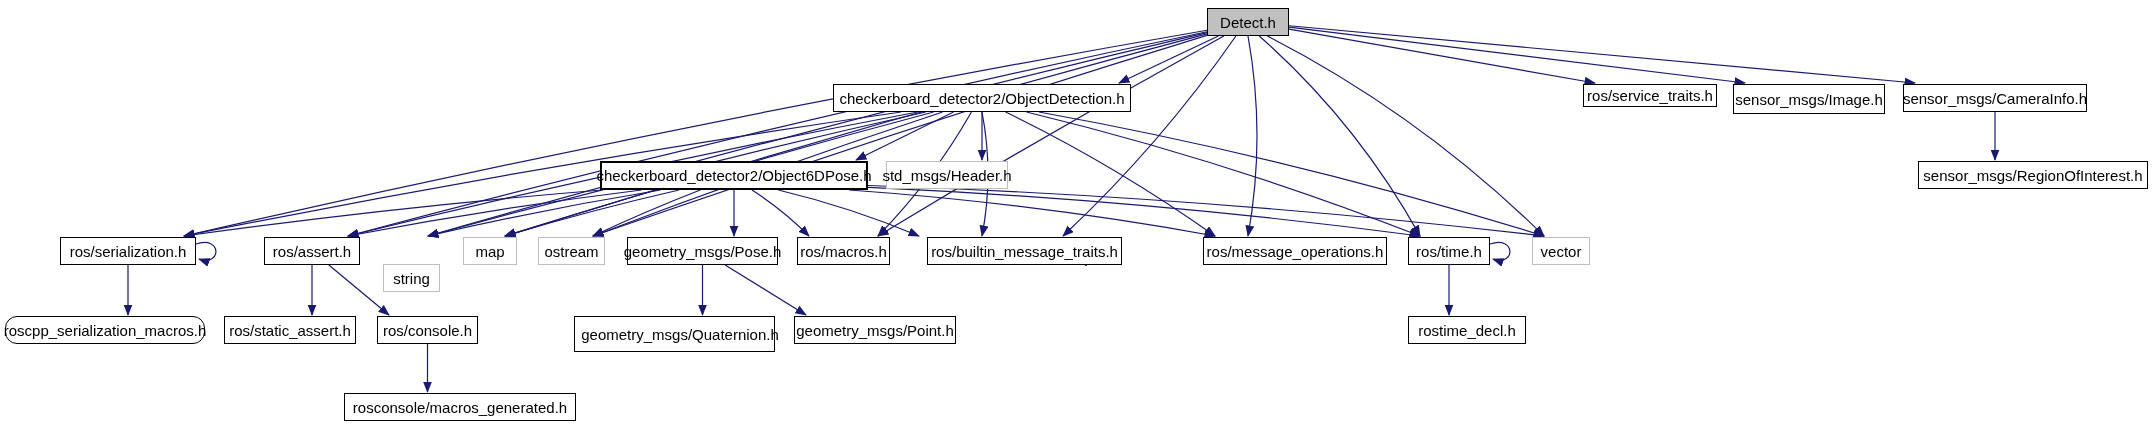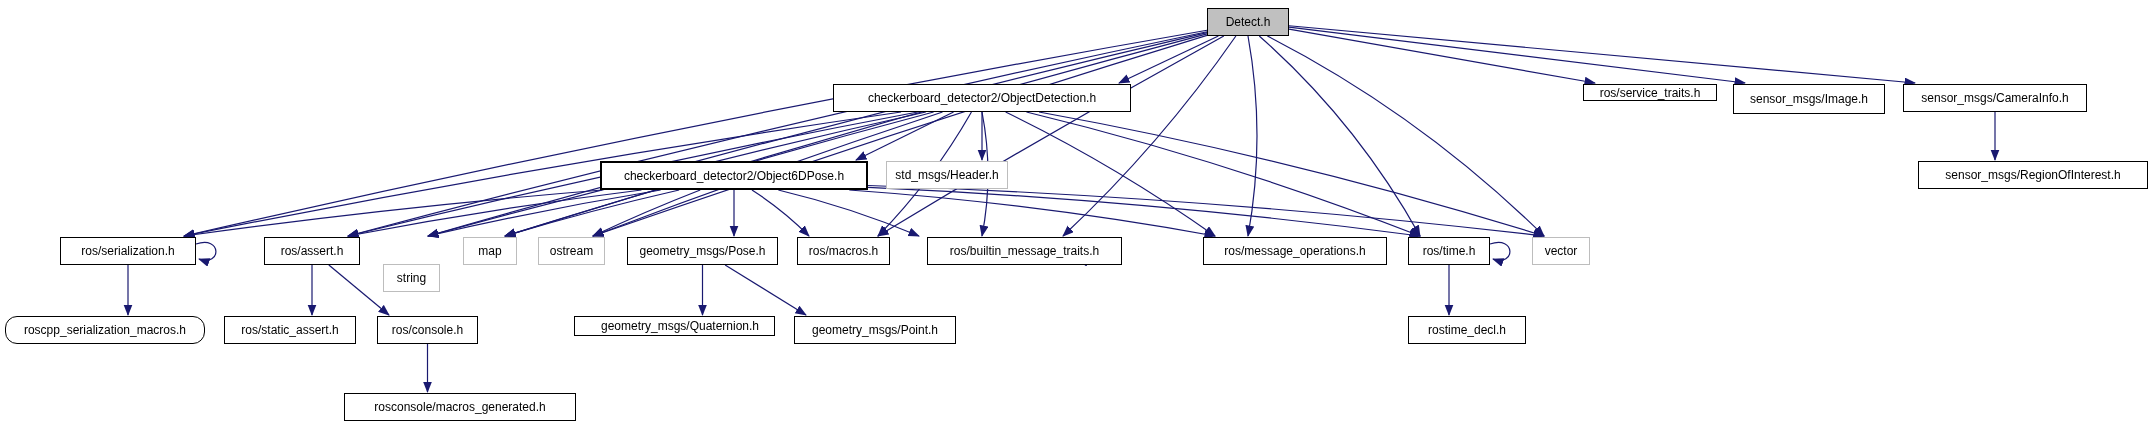--- a/index.html
+++ b/index.html
@@ -15,21 +15,21 @@
     position: absolute;
     left: 0; top: 0;
     width: 2152px; height: 427px;
   }
   .node {
     position: absolute;
     box-sizing: border-box;
     background: #ffffff;
     border: 1px solid #000000;
     color: #000000;
-    font-size: 12px;
+    font-size: 15px;
     display: flex;
     align-items: center;
     justify-content: center;
     white-space: nowrap;
     padding: 0 5px;
     cursor: pointer;
   }
   .node.main { background: #c0c0c0; cursor: default; }
   .node.bold { border-width: 2px; }
   .node.ext  { border-color: #bdbdbd; cursor: default; }
@@ -89,38 +89,38 @@
       <path d="M 312 265 L 312 315" fill="none" stroke="#191970" stroke-width="1.2" marker-end="url(#arrow)"></path>
       <path d="M 328.84375 265 L 389 315" fill="none" stroke="#191970" stroke-width="1.2" marker-end="url(#arrow)"></path>
       <path d="M 427.5 344 L 427.5 392" fill="none" stroke="#191970" stroke-width="1.2" marker-end="url(#arrow)"></path>
       <path d="M 1075 244 C 1101 235 1101 267 1078 259" fill="none" stroke="#191970" stroke-width="1.2" marker-end="url(#arrow)"></path>
       <path d="M 1449 265 L 1449 315" fill="none" stroke="#191970" stroke-width="1.2" marker-end="url(#arrow)"></path>
       <path d="M 1490 244 C 1516 235 1516 267 1493 259" fill="none" stroke="#191970" stroke-width="1.2" marker-end="url(#arrow)"></path>
     </svg>
   <div id="node-layer">
       <div class="node main" style="left: 1207px; top: 8px; width: 82px; height: 28px;">Detect.h</div>
       <div class="node doc" style="left: 833px; top: 84px; width: 298px; height: 28px;">checkerboard_detector2/ObjectDetection.h</div>
-      <div class="node doc" style="left: 1583px; top: 84px; width: 134px; height: 17px;">ros/service_traits.h</div>
+      <div class="node doc" style="left: 1583px; top: 84px; width: 134px; height: 23px;">ros/service_traits.h</div>
       <div class="node doc" style="left: 1733px; top: 84px; width: 152px; height: 30px;">sensor_msgs/Image.h</div>
       <div class="node doc" style="left: 1903px; top: 84px; width: 184px; height: 28px;">sensor_msgs/CameraInfo.h</div>
       <div class="node doc" style="left: 1918px; top: 161px; width: 230px; height: 28px;">sensor_msgs/RegionOfInterest.h</div>
       <div class="node bold" style="left: 600px; top: 161px; width: 268px; height: 29px;">checkerboard_detector2/Object6DPose.h</div>
       <div class="node ext" style="left: 886px; top: 161px; width: 122px; height: 28px;">std_msgs/Header.h</div>
       <div class="node doc" style="left: 60px; top: 237px; width: 136px; height: 28px;">ros/serialization.h</div>
       <div class="node doc" style="left: 264px; top: 237px; width: 96px; height: 28px;">ros/assert.h</div>
       <div class="node ext" style="left: 383px; top: 237px; width: 57px; height: 28px; margin-top: 27px;">string</div>
       <div class="node ext" style="left: 463px; top: 237px; width: 54px; height: 28px;">map</div>
       <div class="node ext" style="left: 538px; top: 237px; width: 67px; height: 28px;">ostream</div>
       <div class="node doc" style="left: 627px; top: 237px; width: 151px; height: 28px;">geometry_msgs/Pose.h</div>
       <div class="node doc" style="left: 797px; top: 237px; width: 93px; height: 28px;">ros/macros.h</div>
       <div class="node doc" style="left: 907px; top: 237px; width: 195px; height: 28px; margin-left: 20px;">ros/builtin_message_traits.h</div>
       <div class="node doc" style="left: 1203px; top: 237px; width: 184px; height: 28px;">ros/message_operations.h</div>
       <div class="node doc" style="left: 1408px; top: 237px; width: 82px; height: 28px;">ros/time.h</div>
       <div class="node ext" style="left: 1532px; top: 237px; width: 58px; height: 28px;">vector</div>
       <div class="node doc" style="left: 5px; top: 316px; width: 200px; height: 28px; border-radius: 12px;">roscpp_serialization_macros.h</div>
       <div class="node doc" style="left: 224px; top: 316px; width: 132px; height: 28px;">ros/static_assert.h</div>
       <div class="node doc" style="left: 377px; top: 316px; width: 101px; height: 28px;">ros/console.h</div>
-      <div class="node doc" style="left: 574px; top: 316px; width: 201px; height: 20px; padding-left: 16px;">geometry_msgs/Quaternion.h</div>
+      <div class="node doc" style="left: 574px; top: 316px; width: 201px; height: 36px; padding-left: 16px;">geometry_msgs/Quaternion.h</div>
       <div class="node doc" style="left: 794px; top: 316px; width: 162px; height: 28px; text-align: center;">geometry_msgs/Point.h</div>
       <div class="node doc" style="left: 1408px; top: 316px; width: 118px; height: 28px;">rostime_decl.h</div>
       <div class="node doc" style="left: 344px; top: 393px; width: 232px; height: 28px;">rosconsole/macros_generated.h</div>
     </div>
 </div>
 
 </body></html>

